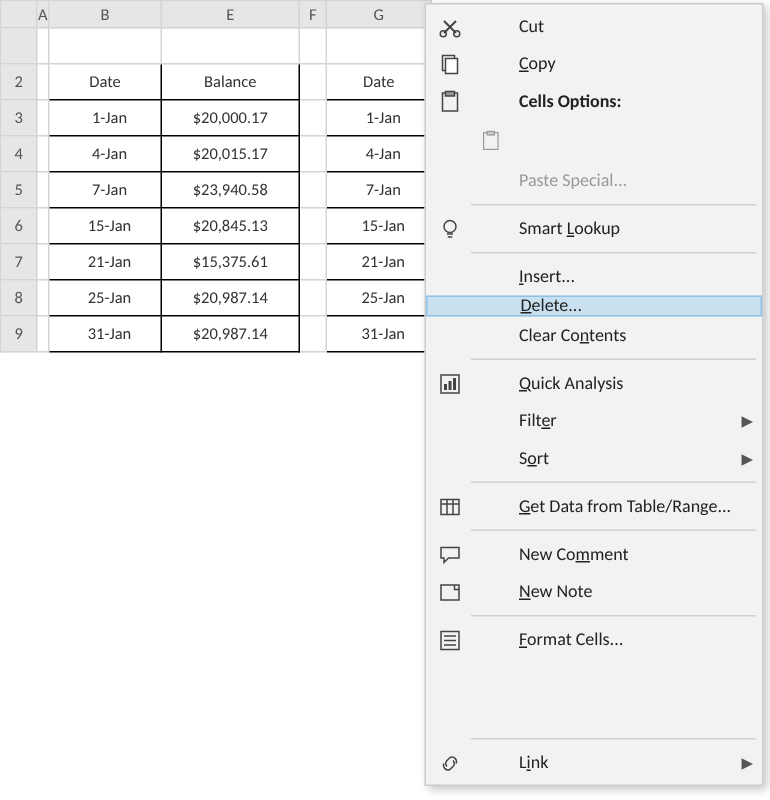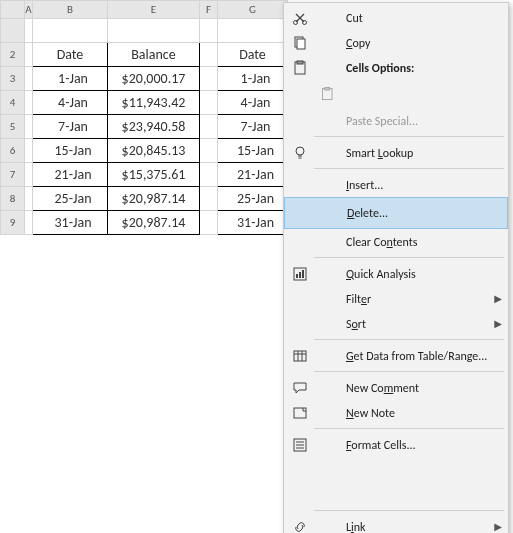--- a/index.html
+++ b/index.html
@@ -5,35 +5,35 @@
 * { box-sizing: border-box; margin: 0; padding: 0; }
 body { font-family: "Segoe UI", Calibri, Arial, sans-serif; font-size: 12px; background: #fff; width: 513px; height: 533px; overflow: hidden; position: relative; }
 
 .grid { position: absolute; top: 0; left: 0; border-collapse: collapse; }
 .grid th, .grid td { border: 1px solid #d4d4d4; background: #fff; text-align: center; vertical-align: middle; font-weight: normal; color: #333; }
 .grid th.colhdr { background: #e6e6e6; height: 18px; font-size: 11px; color: #555; }
 .grid th.rowhdr { background: #e6e6e6; width: 24px; font-size: 11px; color: #555; }
 .grid td { height: 24px; }
 .grid .corner { background: #e6e6e6; }
 
-.data-cell { background: #fff; border: 1px solid #000 !important; padding: 2px 6px; font-size: 14px; }
+.data-cell { background: #fff; border: 1px solid #000 !important; padding: 2px 6px; font-size: 11px; }
 .data-header { font-weight: bold; text-align: left; }
 .data-date { text-align: right; padding-left: 12px; }
 .data-bal { text-align: right; }
 
 .col-A { width: 8px; }
 .col-B { width: 75px; }
 .col-E { width: 92px; }
 .col-F { width: 18px; }
 .col-G { width: 70px; }
 .row-1 { height: 6px; }
 
 .ctxmenu { position: absolute; top: 2px; left: 283px; width: 226px; background: #f2f2f2; border: 1px solid #ccc; box-shadow: 2px 2px 6px rgba(0,0,0,0.25); padding: 2px 0; }
 .mitem { display: flex; align-items: center; height: 25px; padding: 0 6px 0 4px; font-size: 12px; color: #222; cursor: default; position: relative; gap: 28px; }
-.mitem.hover { background: #c8e0f0; border: 1px solid #8fc2e6; height: 32px; }
+.mitem.hover { background: #c8e0f0; border: 1px solid #8fc2e6; height: 14px; }
 .mitem.disabled { color: #999; }
 .micon { width: 24px; height: 20px; display: flex; align-items: center; justify-content: center; flex-shrink: 0; }
 .micon svg { width: 16px; height: 16px; }
 .mlabel { flex: 1; padding-left: 6px; }
 .mlabel .ul { text-decoration: underline; }
 .msep { height: 1px; background: #d0d0d0; margin: 3px 4px 3px 30px; }
 .marrow { width: 12px; text-align: right; color: #555; font-size: 10px; }
 .plhead { font-weight: bold; padding-left: 6px; }
 .pasteicon { margin-left: 30px; display: flex; align-items: center; height: 28px; }
 .pasteicon .micon { width: 28px; height: 28px; }
@@ -72,21 +72,21 @@
         <td></td>
         <td class="data-cell data-date">1-Jan</td>
         <td class="data-cell data-bal">$20,000.17</td>
         <td></td>
         <td class="data-cell data-date">1-Jan</td>
       </tr>
   <tr>
         <th class="rowhdr">4</th>
         <td></td>
         <td class="data-cell data-date">4-Jan</td>
-        <td class="data-cell data-bal">$11,943.42</td>
+        <td class="data-cell data-bal">$20,015.17</td>
         <td></td>
         <td class="data-cell data-date">4-Jan</td>
       </tr>
   <tr>
         <th class="rowhdr">5</th>
         <td></td>
         <td class="data-cell data-date">7-Jan</td>
         <td class="data-cell data-bal">$23,940.58</td>
         <td></td>
         <td class="data-cell data-date">7-Jan</td>

